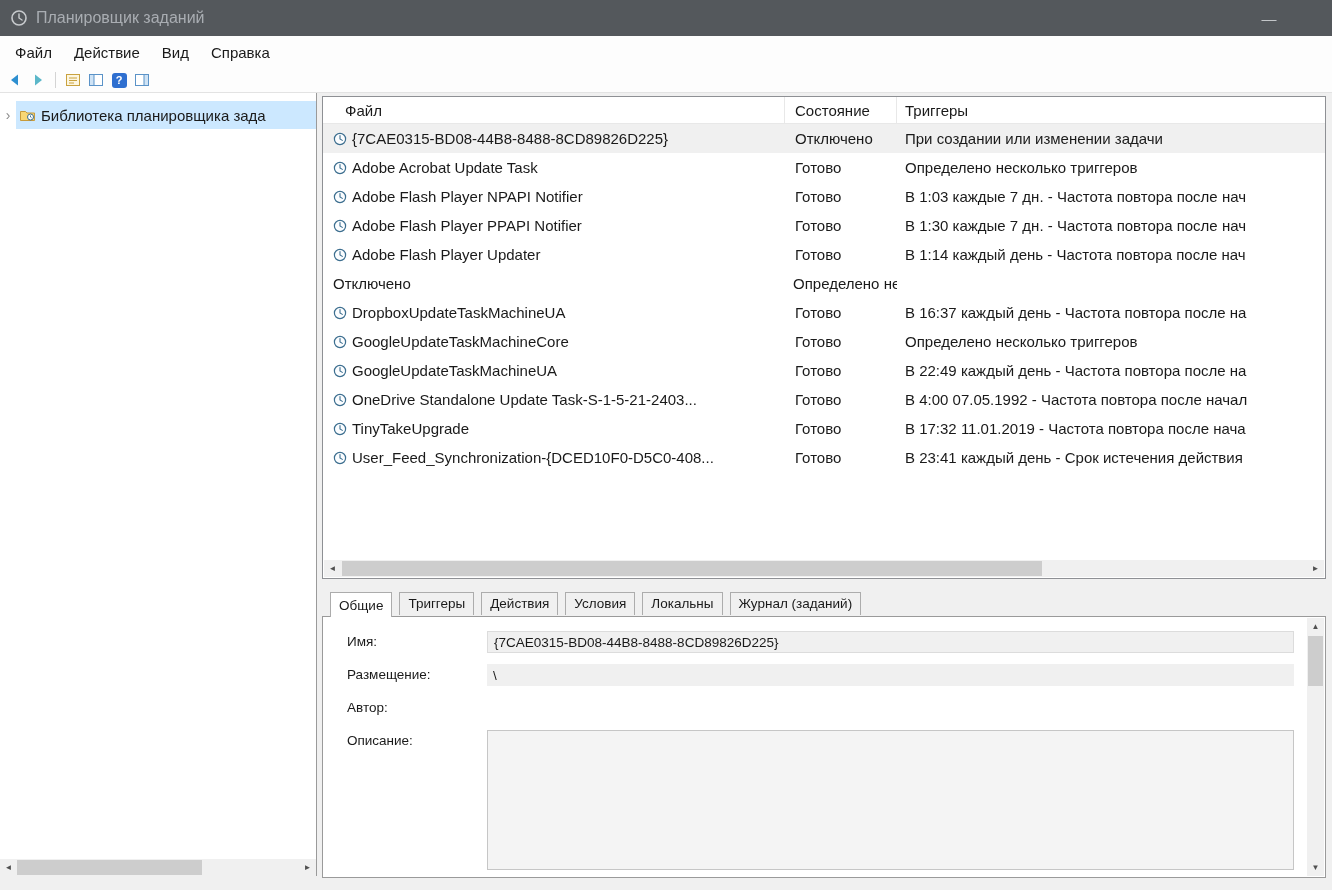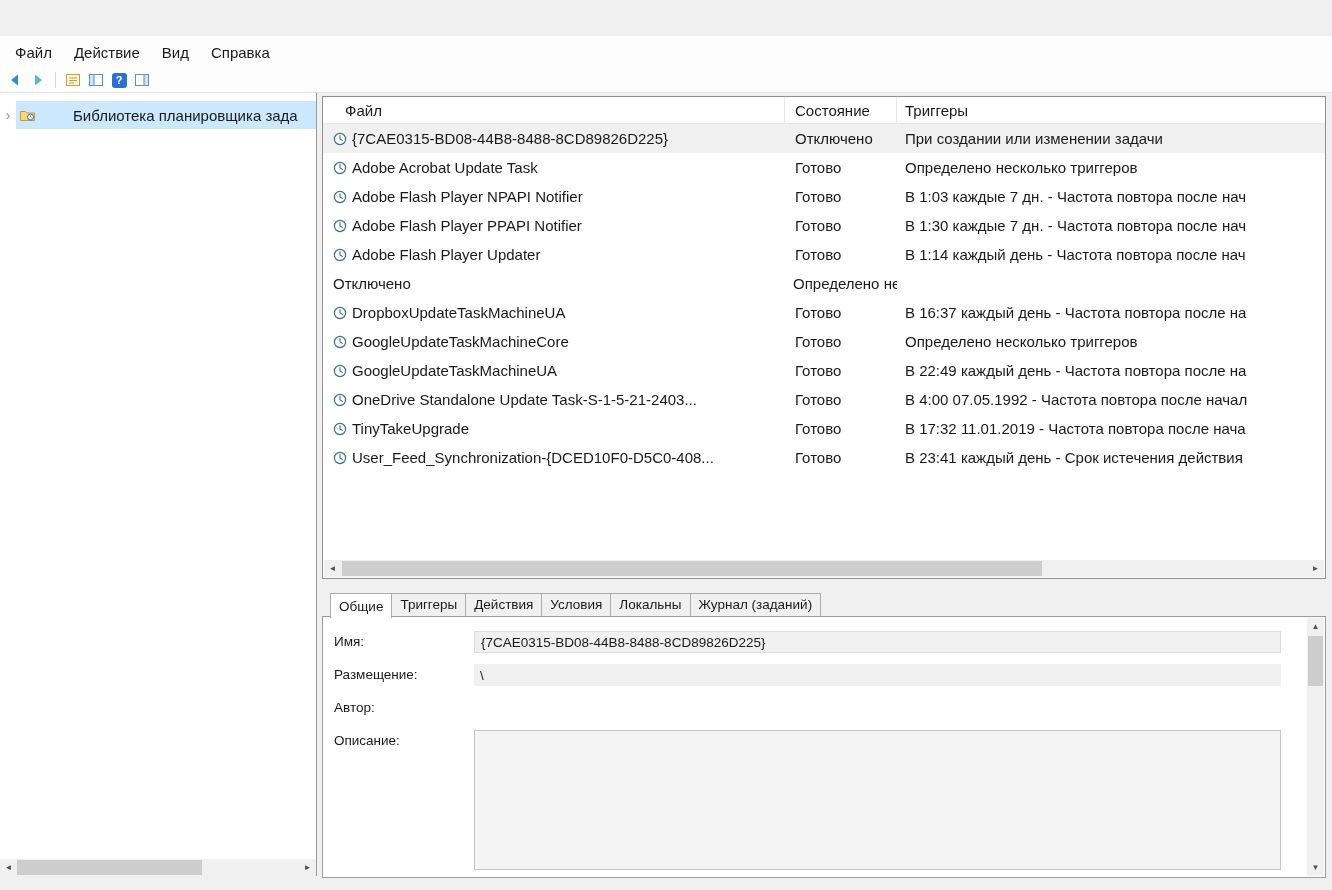--- a/index.html
+++ b/index.html
@@ -48,21 +48,21 @@
   
   .tree-panel {
     position:absolute; left:0; top:93px; width:317px; bottom:14px;
     background:#ffffff; border-right:1px solid #9a9a9a;
   }
   .tree-items { padding-top:8px; }
   .tree-item { height:28px; display:flex; align-items:center; font-size:15px; white-space:nowrap; overflow:hidden; }
   .tree-item .t-icon { width:17px; height:17px; margin:0 5px 0 0; flex:0 0 auto; }
   .tree-root { padding-left:14px; }
   .tree-chevron { width:16px; text-align:center; color:#8a8a8a; font-size:14px; flex:0 0 auto; }
-  .tree-sel-wrap { display:flex; align-items:center; flex:1; height:100%; background:#cce8ff; padding-left:3px; overflow:hidden;gap:32px; }
+  .tree-sel-wrap { display:flex; align-items:center; flex:1; height:100%; background:#cce8ff; padding-left:3px; overflow:hidden; }
   .tree-label { overflow:hidden; white-space:nowrap; }
 
   
   .hscroll {
     position:absolute; left:0; right:0; bottom:0; height:17px; background:#f0f0f0;
   }
   .sb-arrow {
     position:absolute; width:17px; height:17px; display:flex; align-items:center; justify-content:center;
     font-size:8px; color:#505050; background:#f0f0f0;
   }
@@ -91,49 +91,59 @@
   }
   .task-row.selected { background:#f0f0f0; }
   .task-row .cell { white-space:nowrap; overflow:hidden; }
   .name-cell { padding-left:10px; display:flex; align-items:center; gap:5px; }
   .task-icon { width:14px; height:14px; flex:0 0 auto; }
   .status-cell { padding-left:10px; }
   .trigger-cell { padding-left:8px; }
 
   
   .details-panel { position:absolute; left:322px; top:592px; width:1004px; height:286px; }
-  .tabs { position:relative; z-index:2; display:flex; align-items:center; height:25px; padding-left:8px; }
+  .tabs { position:relative; z-index:2; display:flex; align-items:flex-start; height:25px; padding-left:8px;gap:8px; }
   .tab {
     background:#f0f0f0; border:1px solid #acacac; border-bottom:none;
     font-size:13.5px; padding:3px 8px 4px; margin-right:0; white-space:nowrap; cursor:default;
   }
   .tab + .tab { margin-left:-1px; }
   .tab.active { background:#ffffff; padding-top:5px; margin-bottom:-1px; position:relative; z-index:3; }
   .details-content {
     position:absolute; left:0; top:24px; right:0; bottom:0;
     background:#ffffff; border:1px solid #9a9a9a; z-index:1;
   }
-  .fields { padding:14px 0 0 11px; }
+  .fields { padding:14px 0 0 24px; }
   .field-row { display:flex; margin-bottom:11px; align-items:flex-start; }
   .field-label { width:140px; font-size:13.5px; padding-top:3px; flex:0 0 auto; }
   .field-box {
     width:807px; height:22px; background:#f0f0f0; border:1px solid #dcdcdc;
     font-size:13.5px; display:flex; align-items:center; padding-left:6px; white-space:nowrap; overflow:hidden;
   }
   .field-flat { border:none; }
   .field-empty { border:none; background:transparent; }
   .desc-box {
     width:807px; height:140px; background:#f4f4f4; border:1px solid #c6c6c6;
   }
 </style>
 </head>
 <body>
 
 <div class="window">
 
+  <div class="titlebar">
+    <span class="titlebar-icon">
+      <svg viewBox="0 0 18 18" width="18" height="18">
+        <circle cx="9" cy="9" r="7" fill="none" stroke="#c7cacd" stroke-width="1.6"></circle>
+        <path d="M9 5v4l3 2" fill="none" stroke="#c7cacd" stroke-width="1.4" stroke-linecap="round"></path>
+      </svg>
+    </span>
+    <span class="titlebar-text">Планировщик заданий</span>
+    <span class="min-btn">—</span>
+  </div>
 
   <div class="menubar">
 
   <span class="menu-item">Файл</span>
       <span class="menu-item">Действие</span>
       <span class="menu-item">Вид</span>
       <span class="menu-item">Справка</span>
     </div>
 
   <div class="toolbar">

